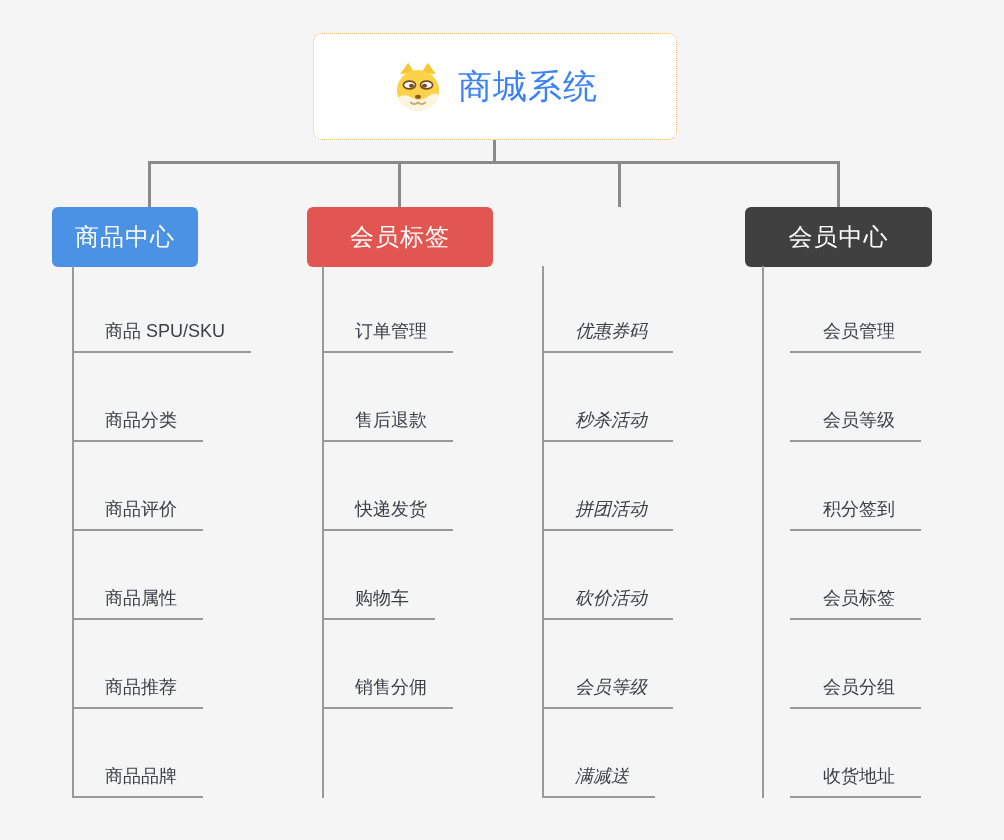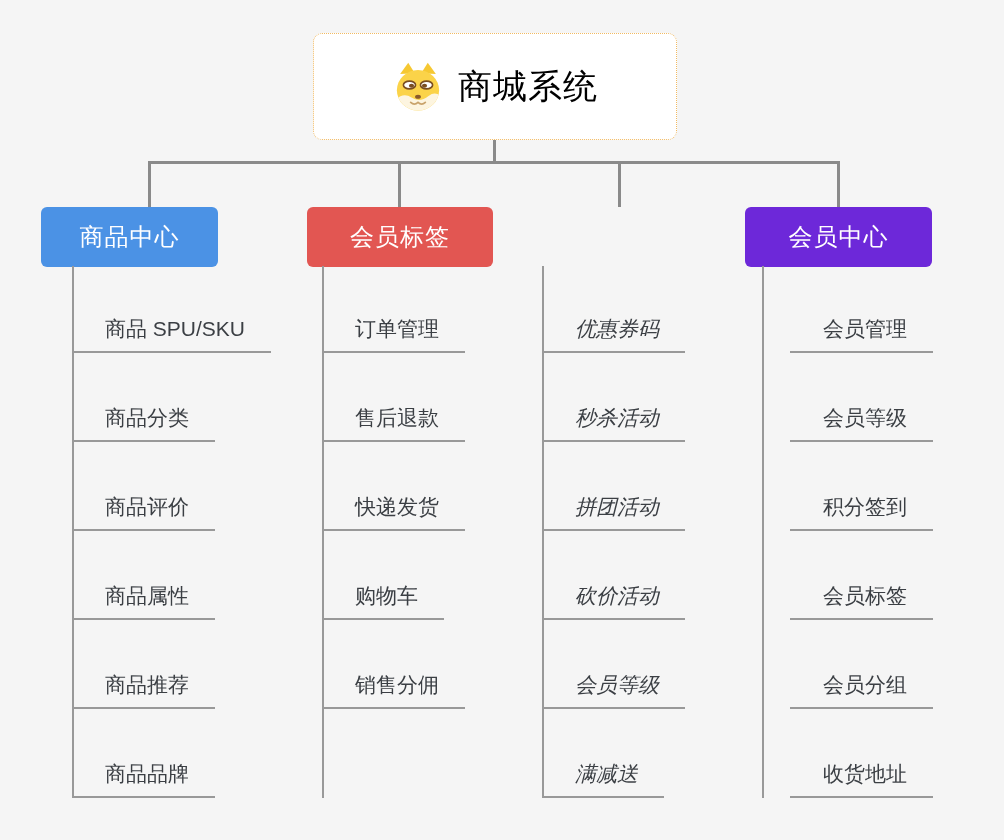--- a/index.html
+++ b/index.html
@@ -29,39 +29,39 @@
   .bus{left:148px;top:161px;width:692px;height:3px;}
   .drop{top:164px;width:3px;height:43px;}
   .drop-1{left:148px;} .drop-2{left:398px;} .drop-3{left:618px;} .drop-4{left:837px;}
 
   
   .branch-header{
     position:absolute;top:207px;height:60px;border-radius:6px;
     color:#ffffff;font-size:24px;line-height:60px;text-align:center;
     letter-spacing:1px;cursor:default;
   }
-  .bh-1{left:41px;width:177px;}
+  .bh-1{left:52px;width:146px;}
   .bh-2{left:307px;width:186px;}
   .bh-3{left:526px;width:187px;}
   .bh-4{left:745px;width:187px;}
 
   
   .stem{position:absolute;top:266px;width:2px;height:532px;background:var(--leafline);}
   .stem-1{left:72px;} .stem-2{left:322px;} .stem-3{left:542px;} .stem-4{left:762px;}
 
   
   .col{position:absolute;top:264px;}
   .col-1{left:72px;} .col-2{left:322px;} .col-3{left:542px;font-style:italic;} .col-4{left:762px;margin-left:28px;}
   .leaf{
     height:89px;box-sizing:border-box;
     display:flex;align-items:flex-end;
     width:max-content;
     padding:0 26px 8px 33px;
     border-bottom:2px solid var(--leafline);
-    font-size:21px;color:#3b3f44;white-space:nowrap;
+    font-size:18px;color:#3b3f44;white-space:nowrap;
   }
 </style>
 </head>
 <body>
 
 <div class="canvas" style="--connector: #8a8a8a;">
 
   <div class="root-node">
     <svg class="doge" viewBox="0 0 64 64">
       <defs>
@@ -75,33 +75,33 @@
       <g clip-path="url(#hc)">
         <path d="M4,48 Q14,38 24,45 Q34,52 45,43 Q54,36 62,45 L62,64 L4,64 Z" fill="#fdf5e0"></path>
       </g>
       <ellipse cx="21.5" cy="29.5" rx="7.5" ry="4.8" fill="#ffffff" stroke="#7a4e21" stroke-width="2"></ellipse>
       <ellipse cx="24" cy="30.5" rx="3.2" ry="2.4" fill="#7a4e21"></ellipse>
       <ellipse cx="42.5" cy="29.5" rx="7.5" ry="4.8" fill="#ffffff" stroke="#7a4e21" stroke-width="2"></ellipse>
       <ellipse cx="40" cy="30.5" rx="3.2" ry="2.4" fill="#7a4e21"></ellipse>
       <ellipse cx="32" cy="44" rx="3.6" ry="2.6" fill="#8a5a2b"></ellipse>
       <path d="M23,51 Q27.5,55 32,51 Q36.5,55 41,51" fill="none" stroke="#c9a36b" stroke-width="2.2" stroke-linecap="round"></path>
     </svg>
-    <span class="root-title" style="color: #000000;">商城系统</span>
+    <span class="root-title" style="color: #3b82f6;">商城系统</span>
   </div>
 
   <div class="line root-drop"></div>
   <div class="line bus"></div>
   <div class="line drop drop-1"></div>
   <div class="line drop drop-2"></div>
   <div class="line drop drop-3"></div>
   <div class="line drop drop-4"></div>
 
   <div class="branch-header bh-1" style="background: rgb(75, 146, 229);">商品中心</div>
   <div class="branch-header bh-2" style="background: rgb(226, 86, 82);">会员标签</div>
-  <div class="branch-header bh-4" style="background: #6d28d9;">会员中心</div>
+  <div class="branch-header bh-4" style="background: #404040;">会员中心</div>
 
   <div class="stem stem-1"></div>
   <div class="stem stem-2"></div>
   <div class="stem stem-3"></div>
   <div class="stem stem-4"></div>
 
   <div class="col col-1">
     <div class="leaf">商品 SPU/SKU</div>
     <div class="leaf">商品分类</div>
     <div class="leaf">商品评价</div>

